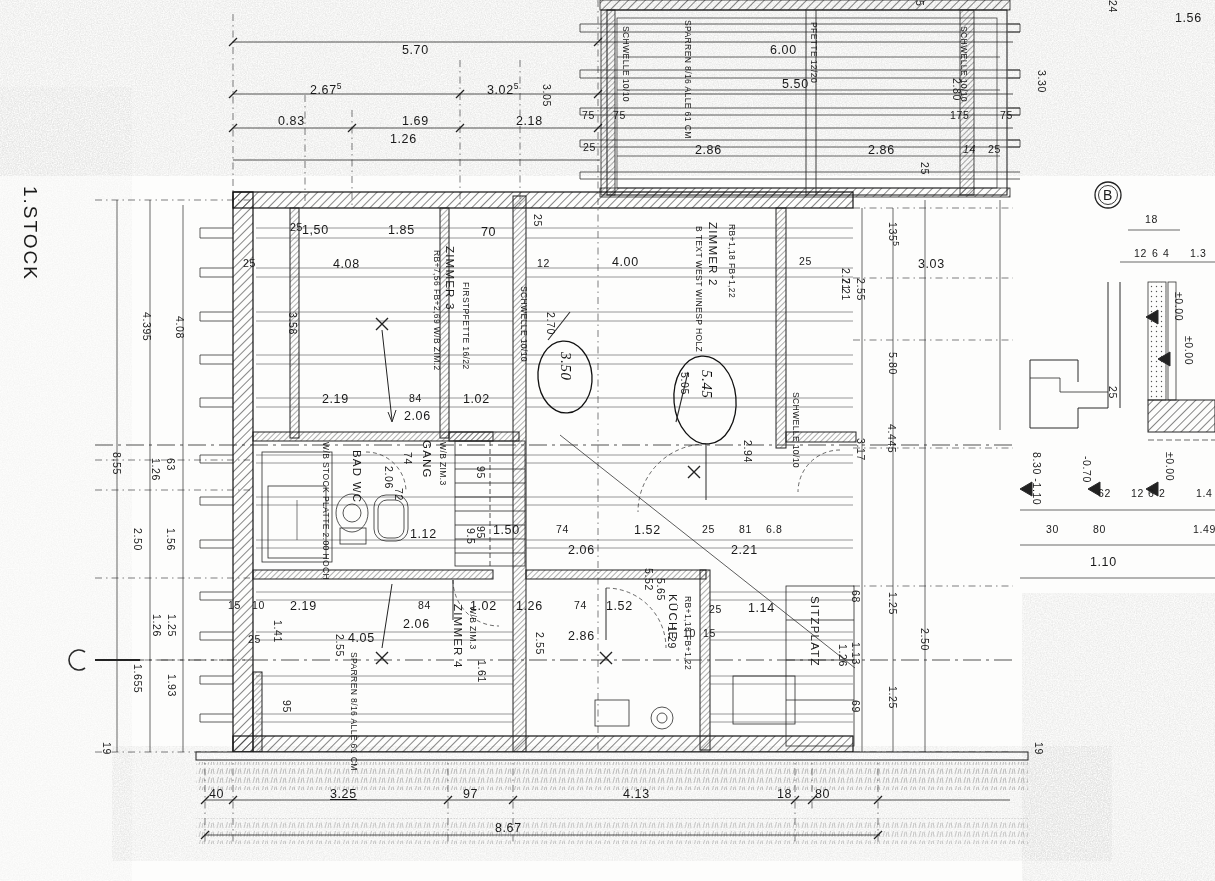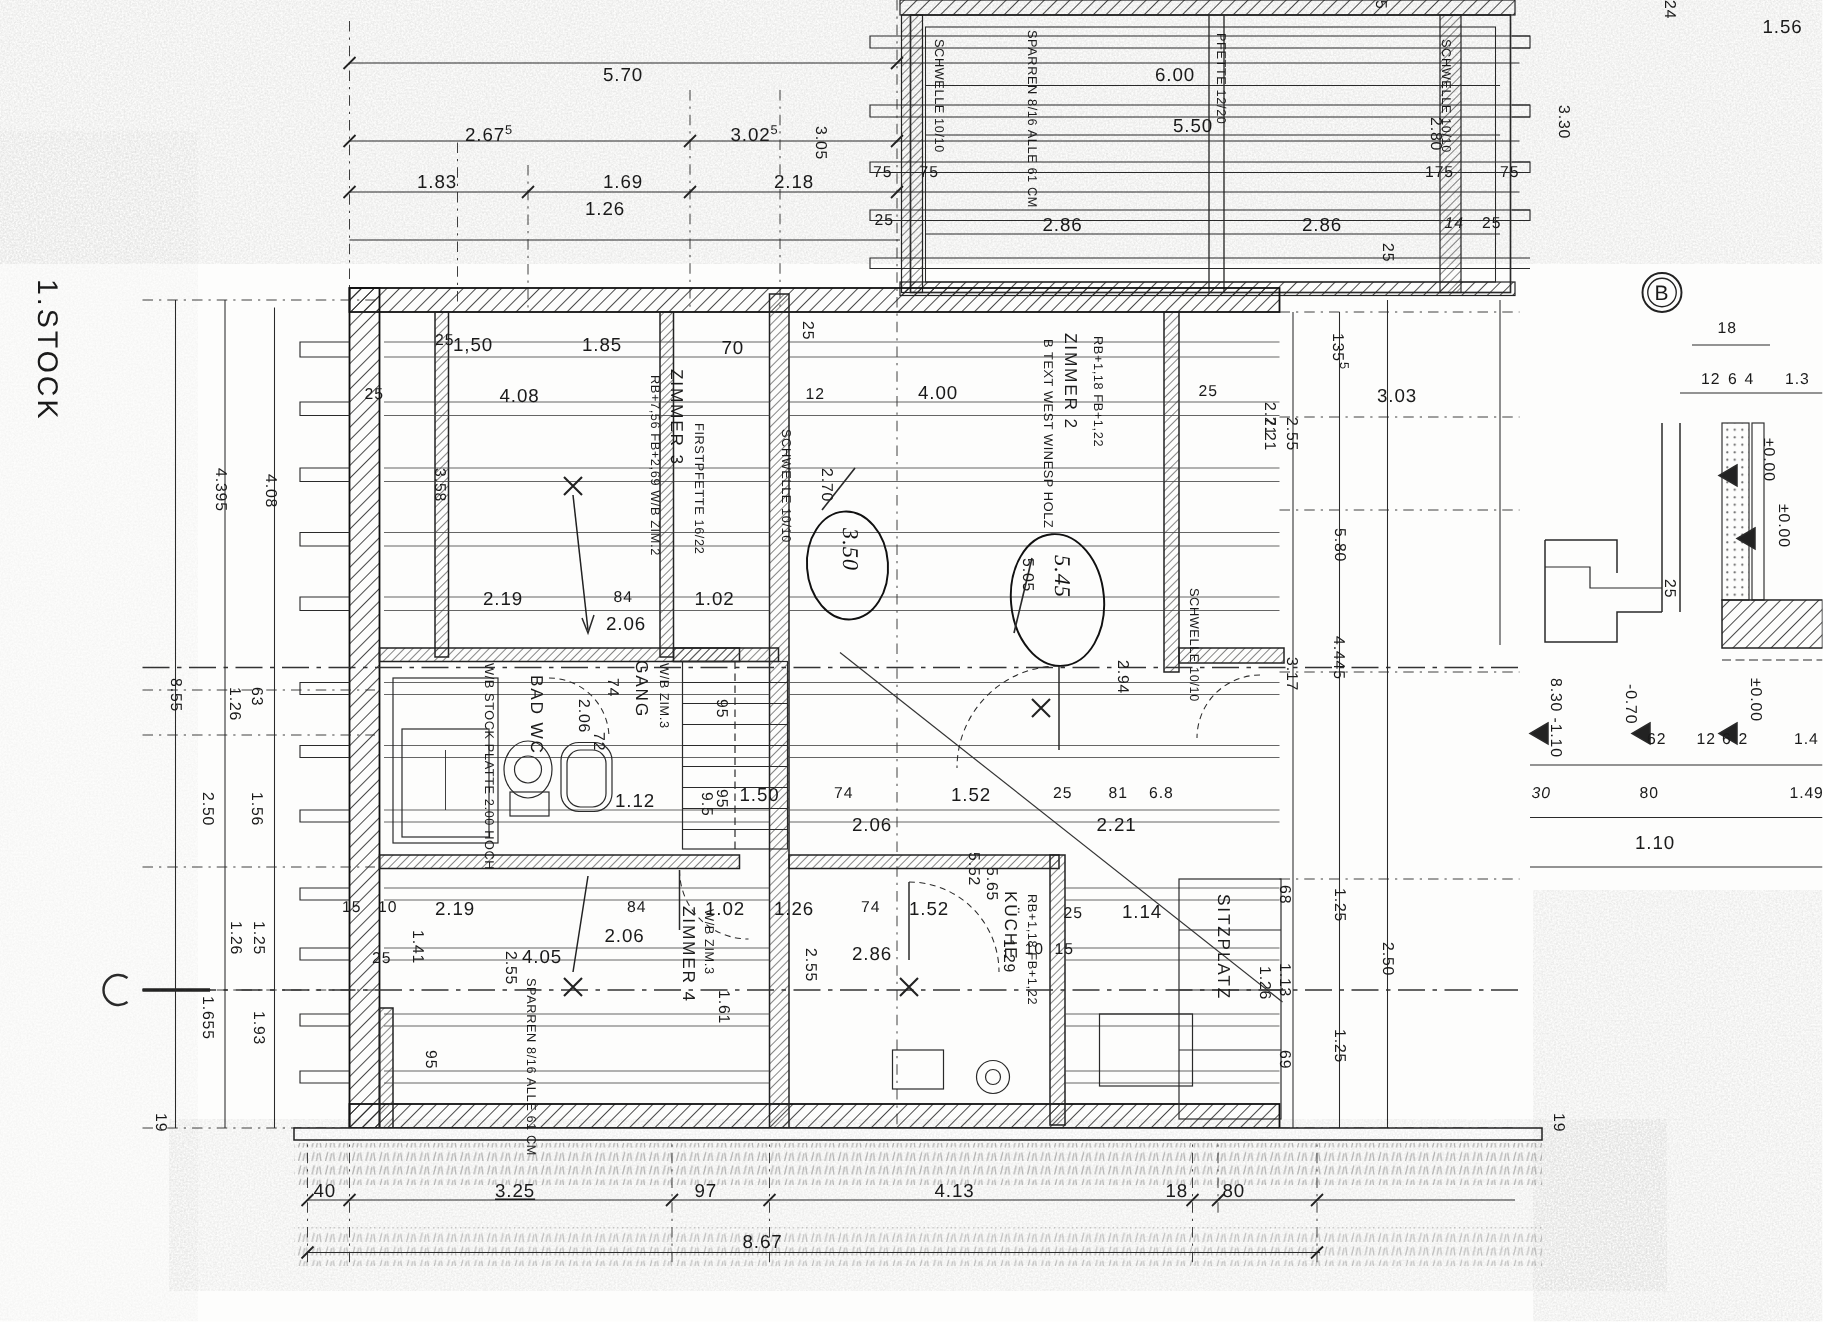--- a/index.html
+++ b/index.html
@@ -402,21 +402,21 @@
 
 <div class="lbl dim" style="left:402px;top:44px;">5.70</div>
 
 <div class="lbl dim" style="left:310px;top:82px;">
   <span>2.67</span><span class="sup">5</span>
 </div>
 <div class="lbl dim" style="left:487px;top:82px;">
   <span>3.02</span><span class="sup">5</span>
 </div>
 
-<div class="lbl dim" style="left:278px;top:115px;">1.83</div>
+<div class="lbl dim" style="left:278px;top:115px;">0.83</div>
 <div class="lbl dim" style="left:402px;top:115px;">1.69</div>
 <div class="lbl dim" style="left:516px;top:115px;">2.18</div>
 <div class="lbl dim" style="left:390px;top:133px;">1.26</div>
 
 <div class="lbl dim-sm vert" style="left:552px;top:84px;transform:rotate(90deg);">3.05</div>
 
 <div class="lbl dim" style="left:770px;top:44px;">6.00</div>
 <div class="lbl dim" style="left:782px;top:78px;">5.50</div>
 <div class="lbl dim" style="left:695px;top:144px;">2.86</div>
 <div class="lbl dim" style="left:868px;top:144px;">2.86</div>
@@ -574,21 +574,21 @@
 <div class="lbl dim-sm" style="left:1134px;top:248px;">12</div>
 <div class="lbl dim-sm" style="left:1152px;top:248px;">6</div>
 <div class="lbl dim-sm" style="left:1163px;top:248px;">4</div>
 <div class="lbl dim-sm" style="left:1190px;top:248px;">1.3</div>
 <div class="lbl dim-sm vert" style="left:1118px;top:386px;transform:rotate(90deg);">25</div>
 <div class="lbl dim-sm" style="left:1098px;top:488px;">62</div>
 <div class="lbl dim-sm" style="left:1131px;top:488px;">12</div>
 <div class="lbl dim-sm" style="left:1148px;top:488px;">6</div>
 <div class="lbl dim-sm" style="left:1159px;top:488px;">2</div>
 <div class="lbl dim-sm" style="left:1196px;top:488px;">1.4</div>
-<div class="lbl dim-sm" style="left:1021px;top:524px;font-style:italic;">30</div>
+<div class="lbl dim-sm" style="left:1046px;top:524px;">30</div>
 <div class="lbl dim-sm" style="left:1093px;top:524px;">80</div>
 <div class="lbl dim-sm" style="left:1193px;top:524px;">1.49</div>
 <div class="lbl dim" style="left:1090px;top:556px;">1.10</div>
 <div class="lbl dim-sm vert" style="left:1042px;top:452px;transform:rotate(90deg);">8.30 <span>-1.10</span></div>
 <div class="lbl dim-sm vert" style="left:1092px;top:456px;transform:rotate(90deg);">-0.70</div>
 <div class="lbl dim-sm vert" style="left:1175px;top:452px;transform:rotate(90deg);">±0.00</div>
 <div class="lbl dim-sm vert" style="left:1184px;top:292px;transform:rotate(90deg);">±0.00</div>
 <div class="lbl dim-sm vert" style="left:1194px;top:336px;transform:rotate(90deg);">±0.00</div>
 
 <div class="lbl room" style="left:82px;top:652px;font-size:13px;opacity:0;">C</div>

